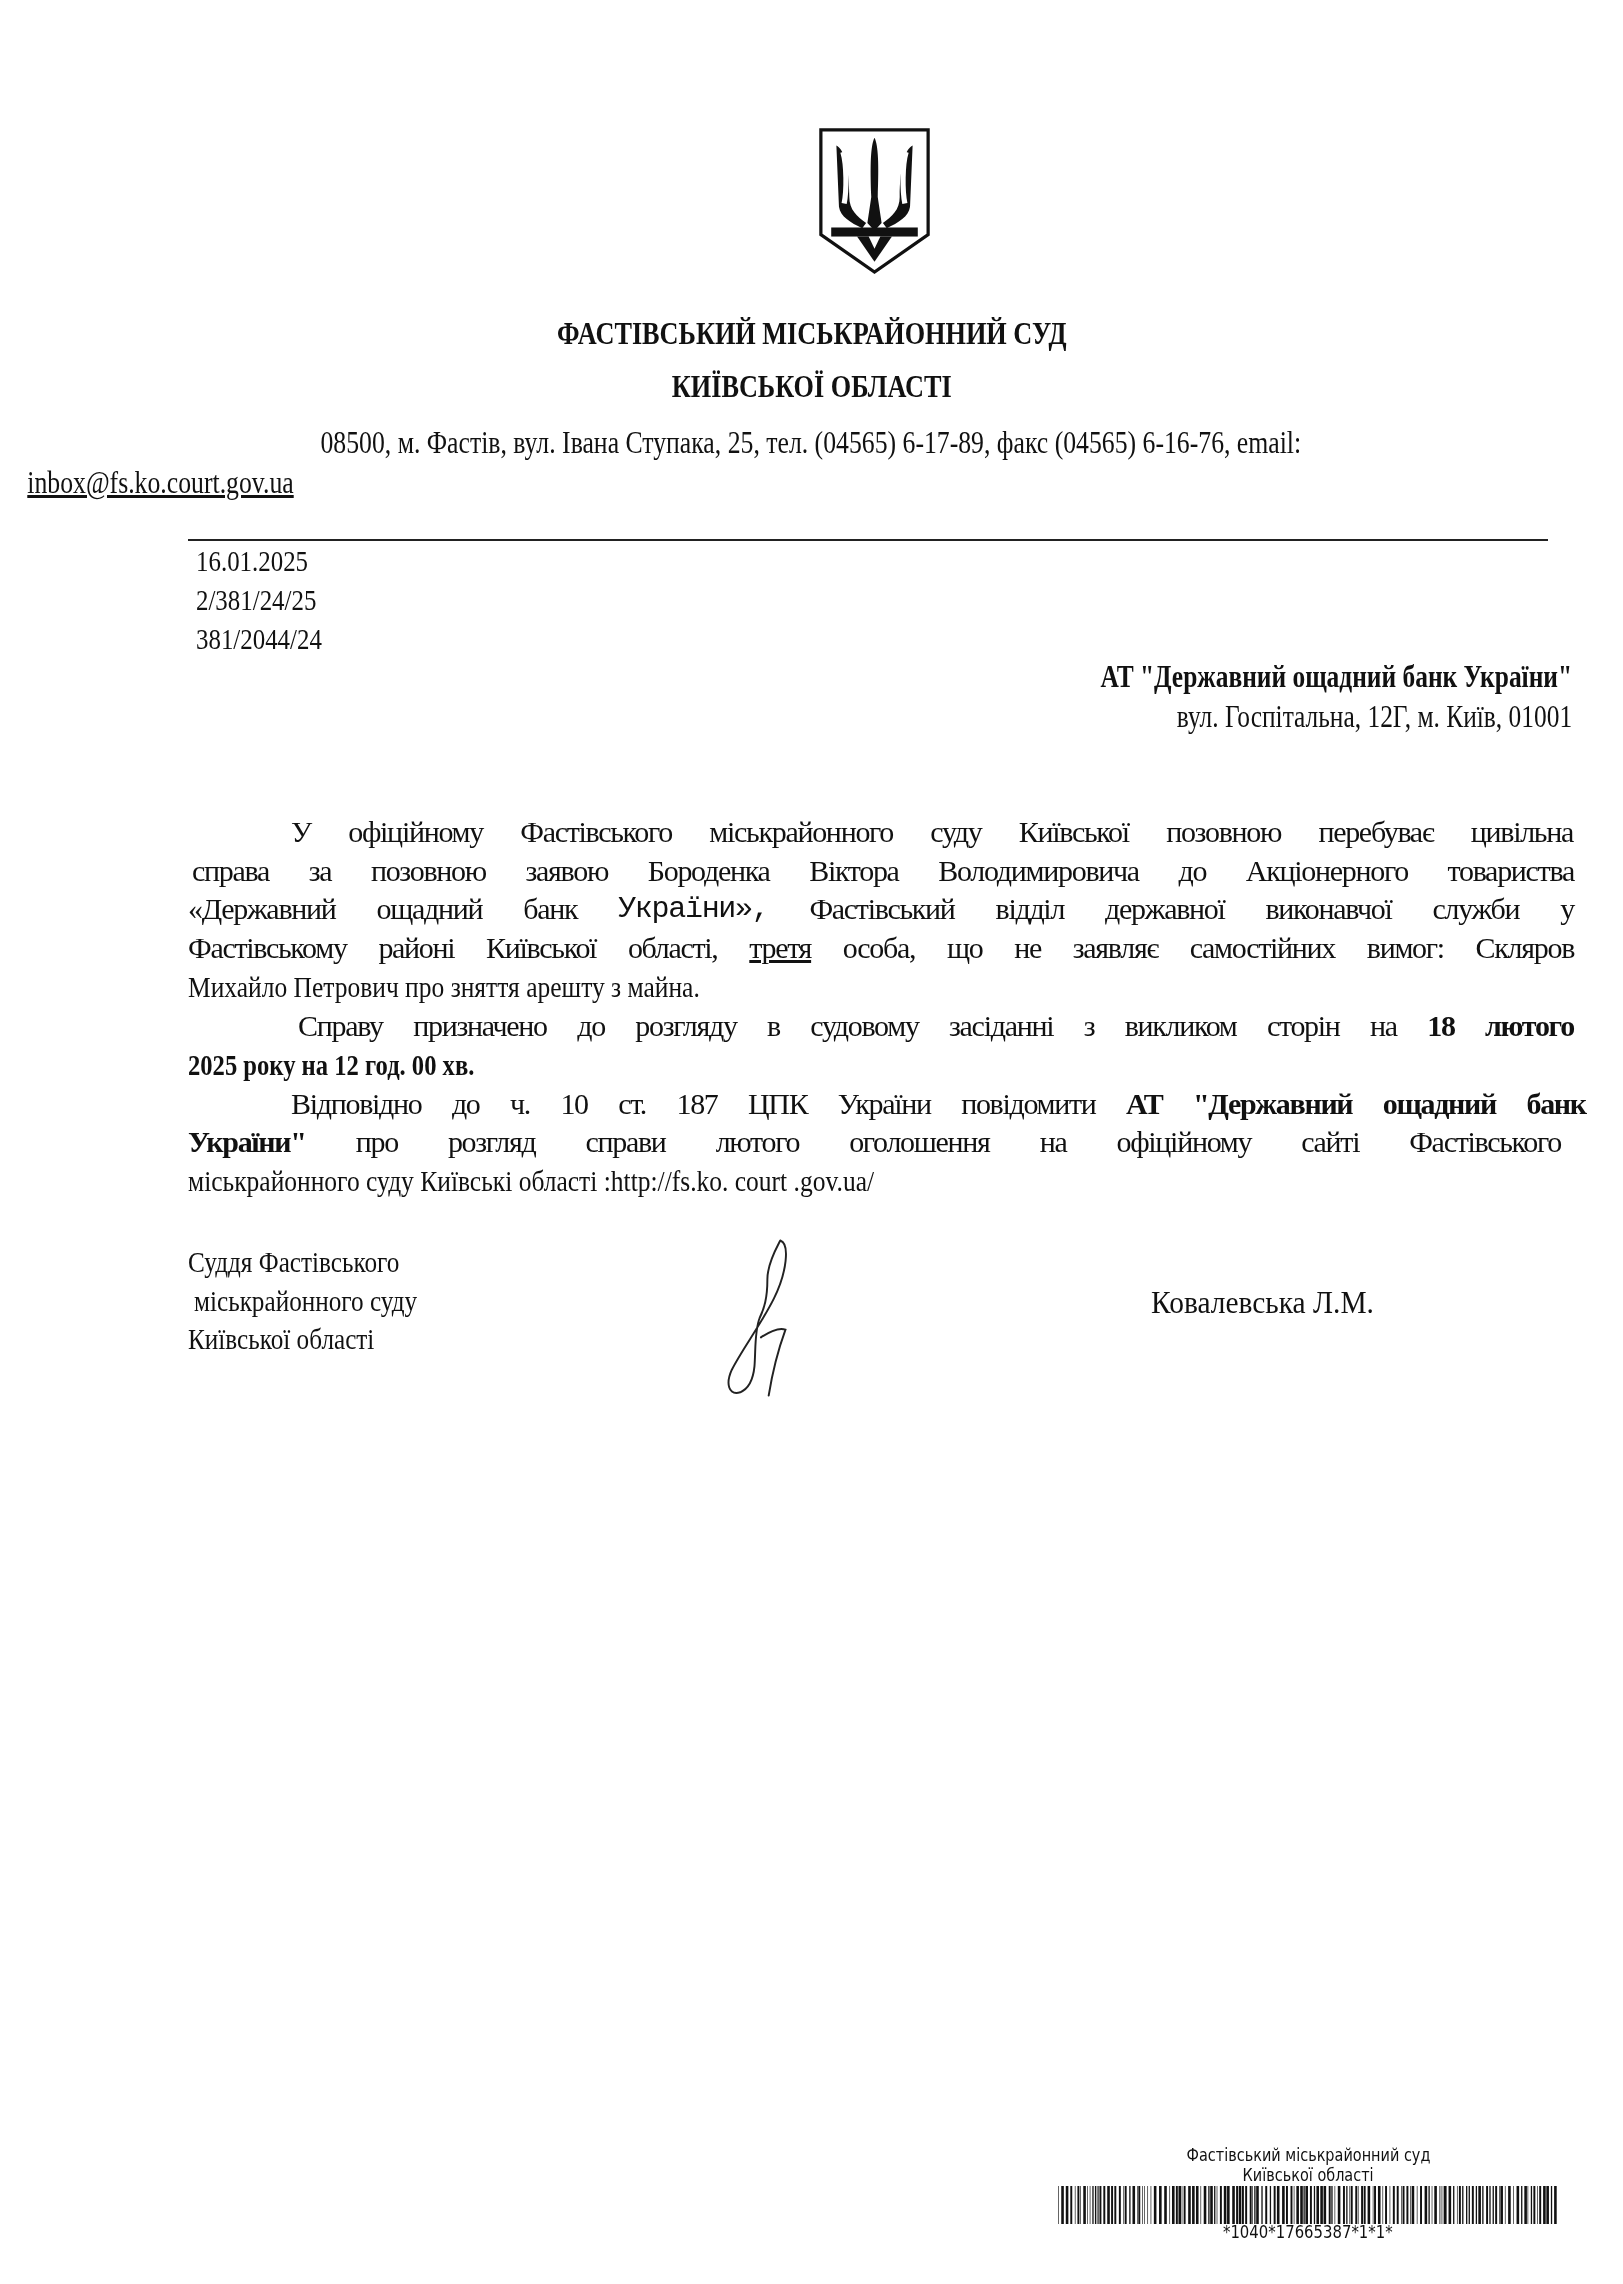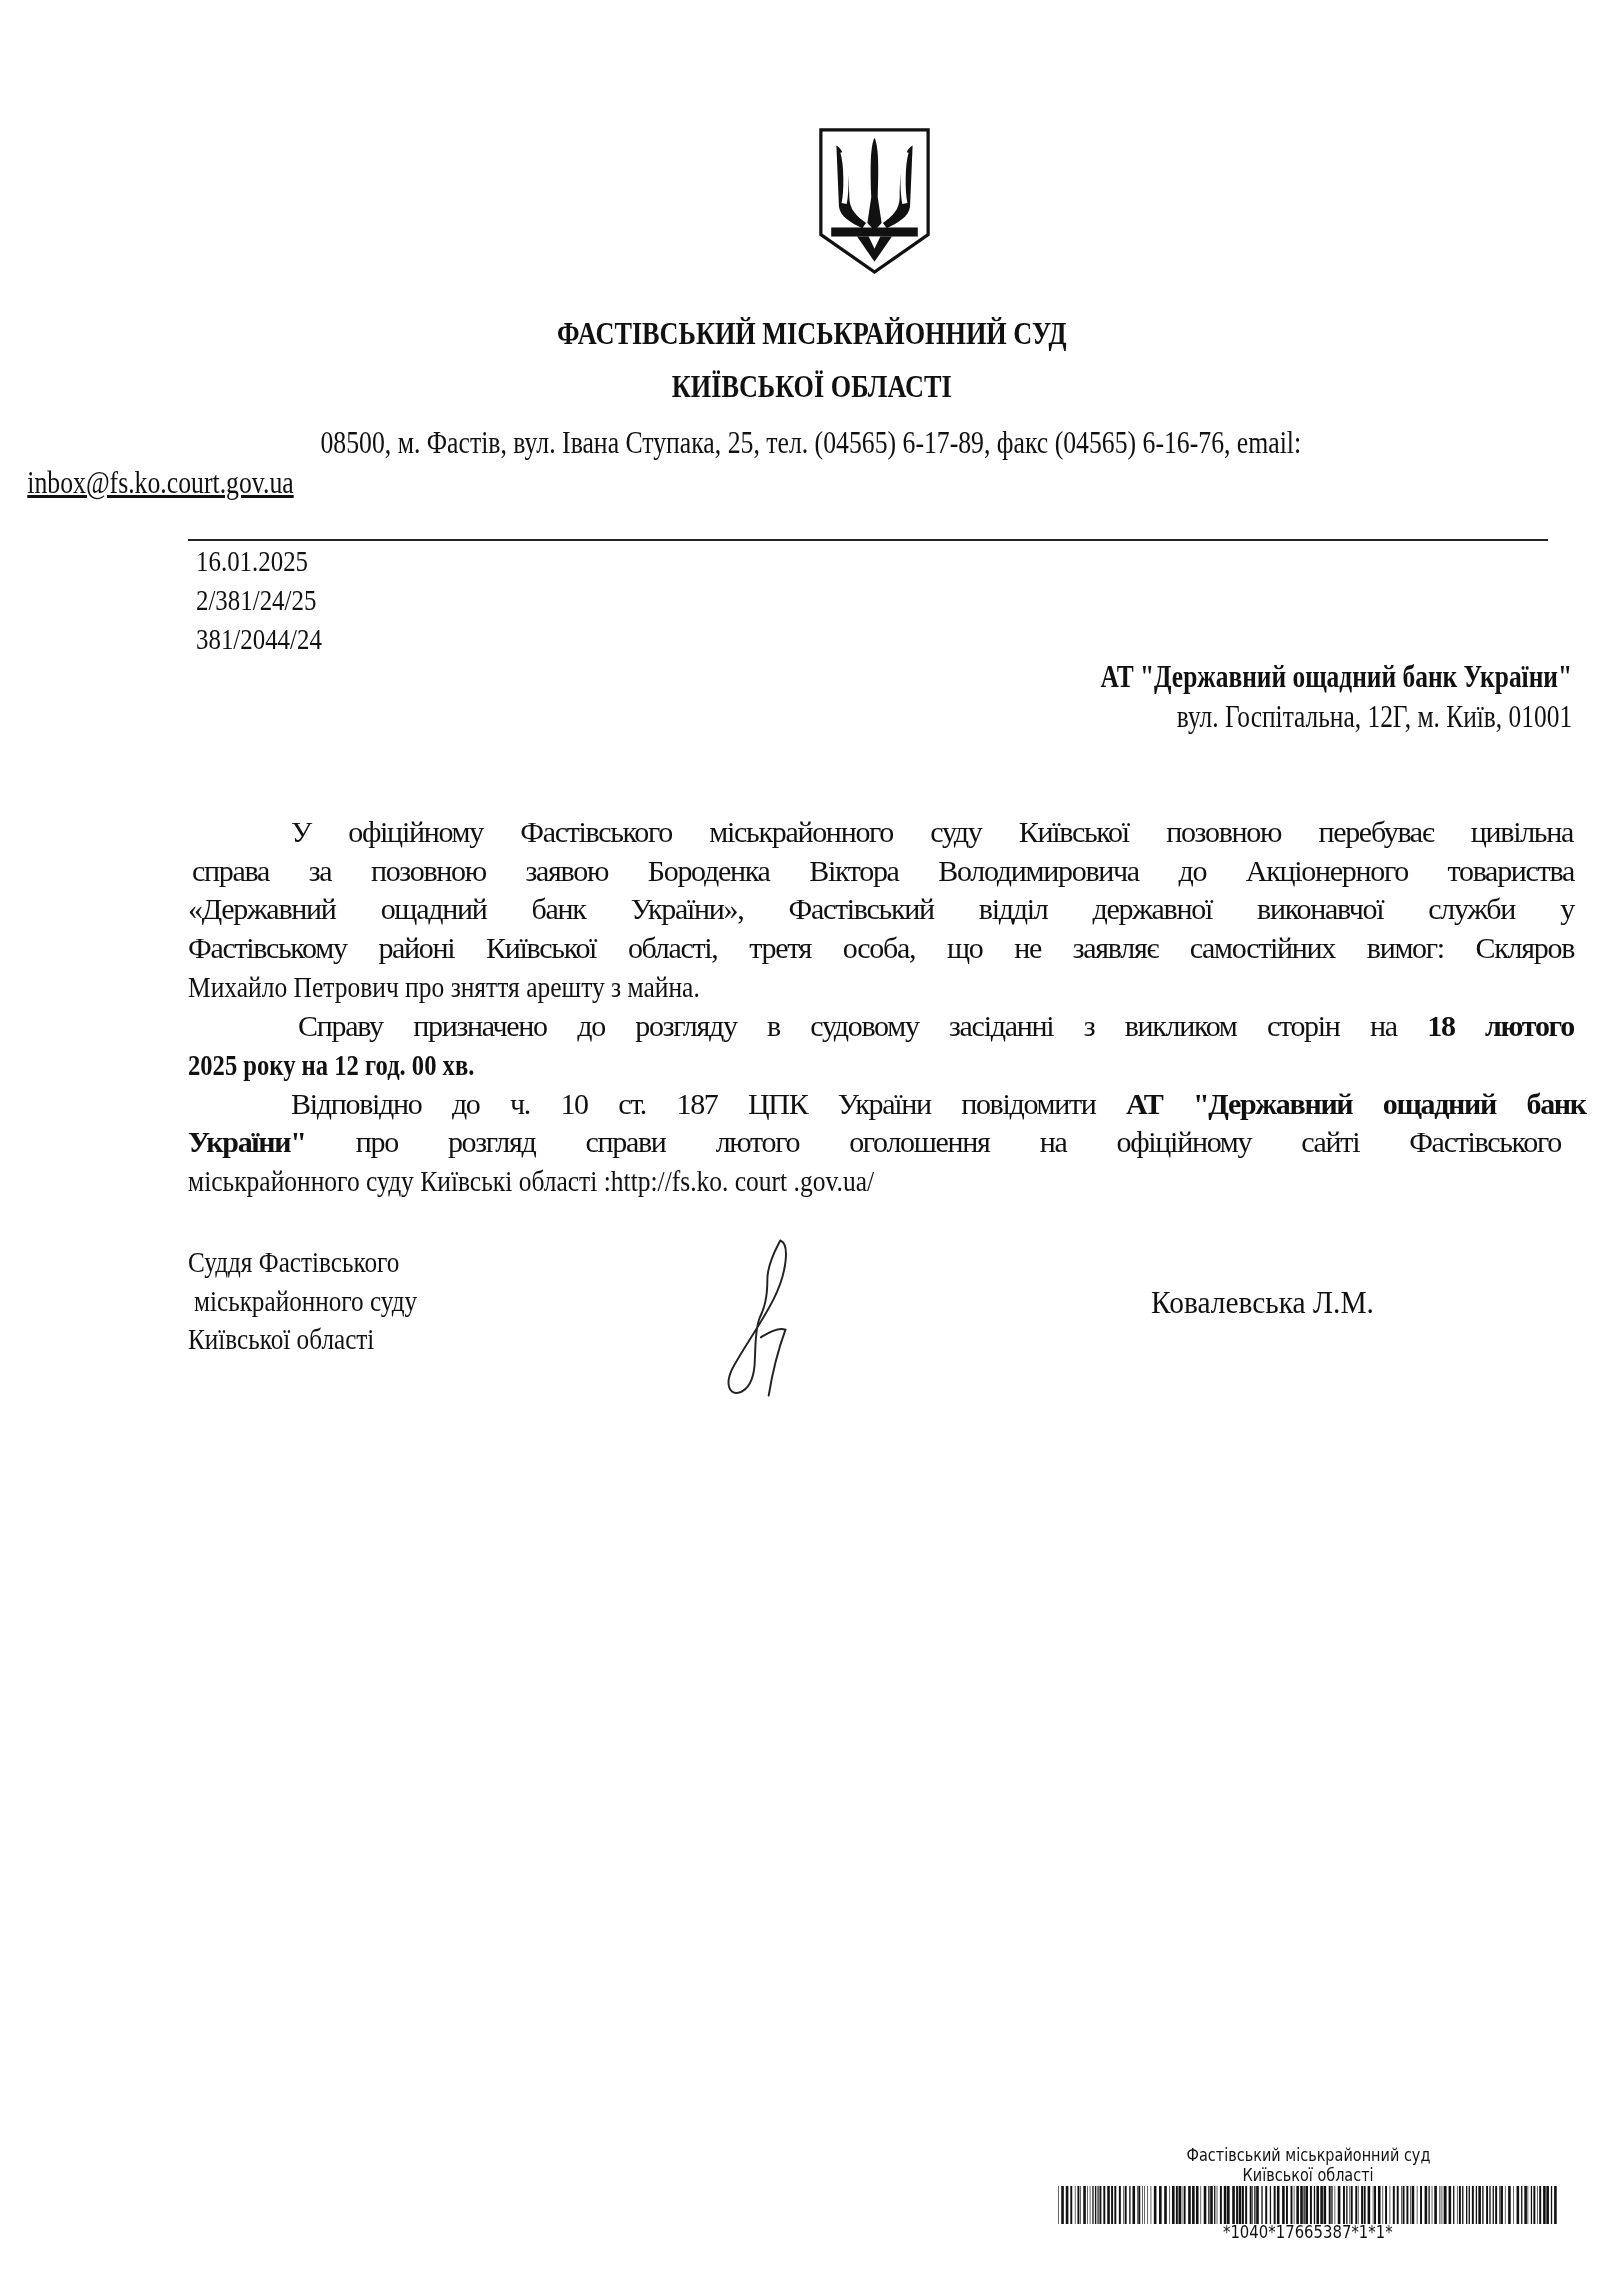--- a/index.html
+++ b/index.html
@@ -98,36 +98,36 @@
       <span class="w" style="letter-spacing: -1.3px;">до</span>
       <span class="w" style="letter-spacing: -1.3px;">Акціонерного</span>
       <span class="w" style="letter-spacing: -1.3px;">товариства</span>
     </div>
   </div>
 <div class="line" style="top:892px;">
     <div class="j">
       <span class="w" style="letter-spacing: -1.3px;">«Державний</span>
       <span class="w" style="letter-spacing: -1.3px;">ощадний</span>
       <span class="w" style="letter-spacing: -1.3px;">банк</span>
-      <span class="w" style="letter-spacing: -1.3px;">України»,</span>
+      <span class="w" style="letter-spacing: -1.3px; font-family: Liberation Mono, monospace;">України»,</span>
       <span class="w" style="letter-spacing: -1.3px;">Фастівський</span>
       <span class="w" style="letter-spacing: -1.3px;">відділ</span>
       <span class="w" style="letter-spacing: -1.3px;">державної</span>
       <span class="w" style="letter-spacing: -1.3px;">виконавчої</span>
       <span class="w" style="letter-spacing: -1.3px;">служби</span>
       <span class="w" style="letter-spacing: -1.3px;">у</span>
     </div>
   </div>
 <div class="line" style="top:931px;">
     <div class="j">
       <span class="w" style="letter-spacing: -1.3px;">Фастівському</span>
       <span class="w" style="letter-spacing: -1.3px;">районі</span>
       <span class="w" style="letter-spacing: -1.3px;">Київської</span>
       <span class="w" style="letter-spacing: -1.3px;">області,</span>
-      <span class="w" style="letter-spacing: -1.3px;">третя</span>
+      <span class="w" style="letter-spacing: -1.3px; text-decoration: underline;">третя</span>
       <span class="w" style="letter-spacing: -1.3px;">особа,</span>
       <span class="w" style="letter-spacing: -1.3px;">що</span>
       <span class="w" style="letter-spacing: -1.3px;">не</span>
       <span class="w" style="letter-spacing: -1.3px;">заявляє</span>
       <span class="w" style="letter-spacing: -1.3px;">самостійних</span>
       <span class="w" style="letter-spacing: -1.3px;">вимог:</span>
       <span class="w" style="letter-spacing: -1.3px;">Скляров</span>
     </div>
   </div>
 <div class="line" style="top:970px;"><span class="cond" style="transform:scaleX(0.85);">Михайло Петрович про зняття арешту з майна.</span></div>

